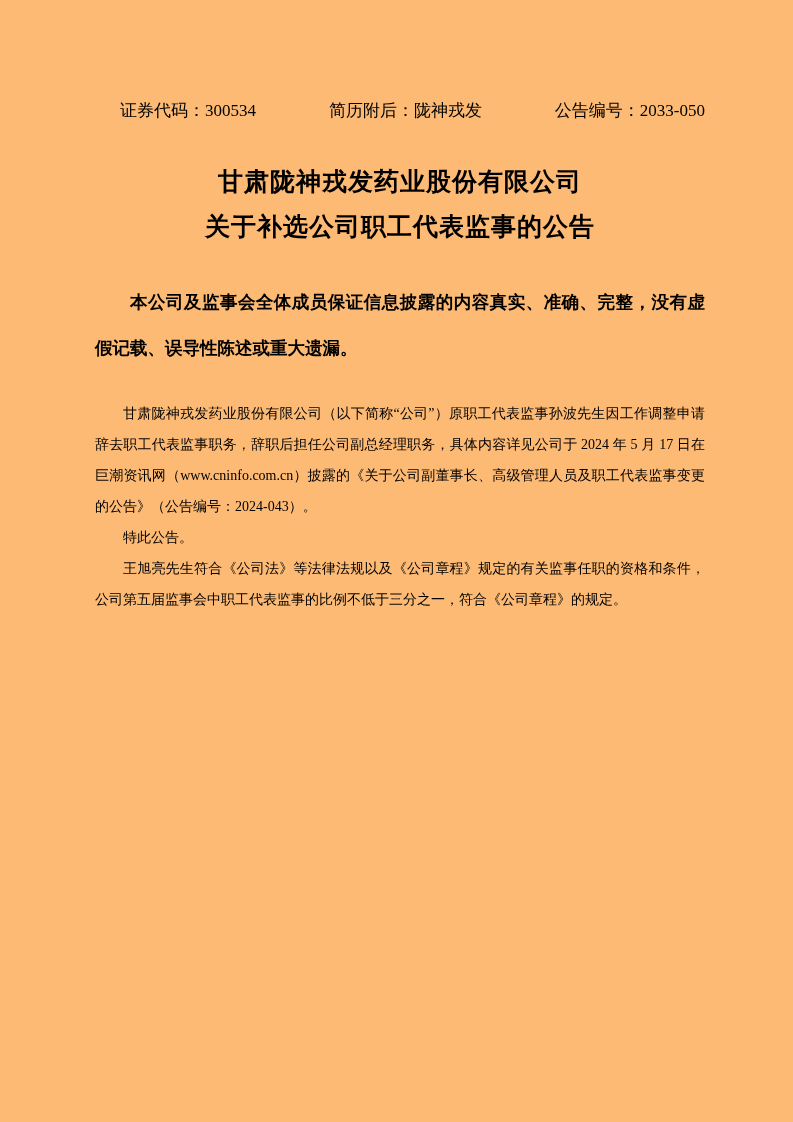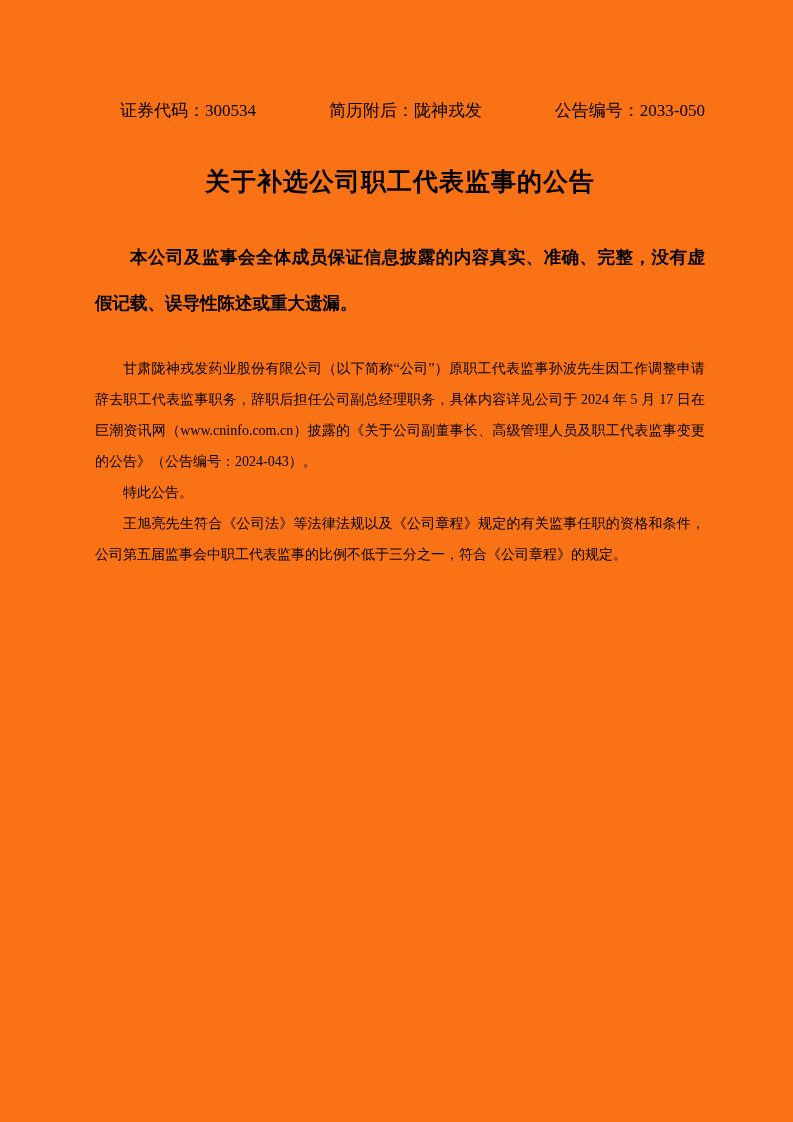--- a/index.html
+++ b/index.html
@@ -5,21 +5,21 @@
   html, body {
     margin: 0;
     padding: 0;
     background: #ffffff;
   }
   .page {
     position: relative;
     width: 793px;
     height: 1122px;
     margin: 0 auto;
-    background: #f97316;
+    background: #fdba74;
     box-sizing: border-box;
     padding: 100px 88px 0 95px;
     color: #000000;
     font-family: "Liberation Serif", "DejaVu Serif", serif;
     overflow: hidden;
   }
   .doc-header {
     display: flex;
     justify-content: space-between;
     align-items: baseline;
@@ -77,20 +77,21 @@
 
 <div class="page">
 
   <div class="doc-header">
     <span>证券代码：300534</span>
     <span>简历附后：陇神戎发</span>
     <span>公告编号：2033-050</span>
   </div>
 
   <h1 class="title">
+    <span class="title-line">甘肃陇神戎发药业股份有限公司</span>
     <span class="title-line">关于补选公司职工代表监事的公告</span>
   </h1>
 
   <p class="disclaimer">本公司及监事会全体成员保证信息披露的内容真实、准确、完整，没有虚假记载、误导性陈述或重大遗漏。</p>
 
   <div class="body-text">
     <p>甘肃陇神戎发药业股份有限公司（以下简称“公司”）原职工代表监事孙波先生因工作调整申请辞去职工代表监事职务，辞职后担任公司副总经理职务，具体内容详见公司于 2024 年 5 月 17 日在巨潮资讯网（www.cninfo.com.cn）披露的《关于公司副董事长、高级管理人员及职工代表监事变更的公告》（公告编号：2024-043）。</p>
     <p>特此公告。</p>
     <p>王旭亮先生符合《公司法》等法律法规以及《公司章程》规定的有关监事任职的资格和条件，公司第五届监事会中职工代表监事的比例不低于三分之一，符合《公司章程》的规定。</p>
   </div>

